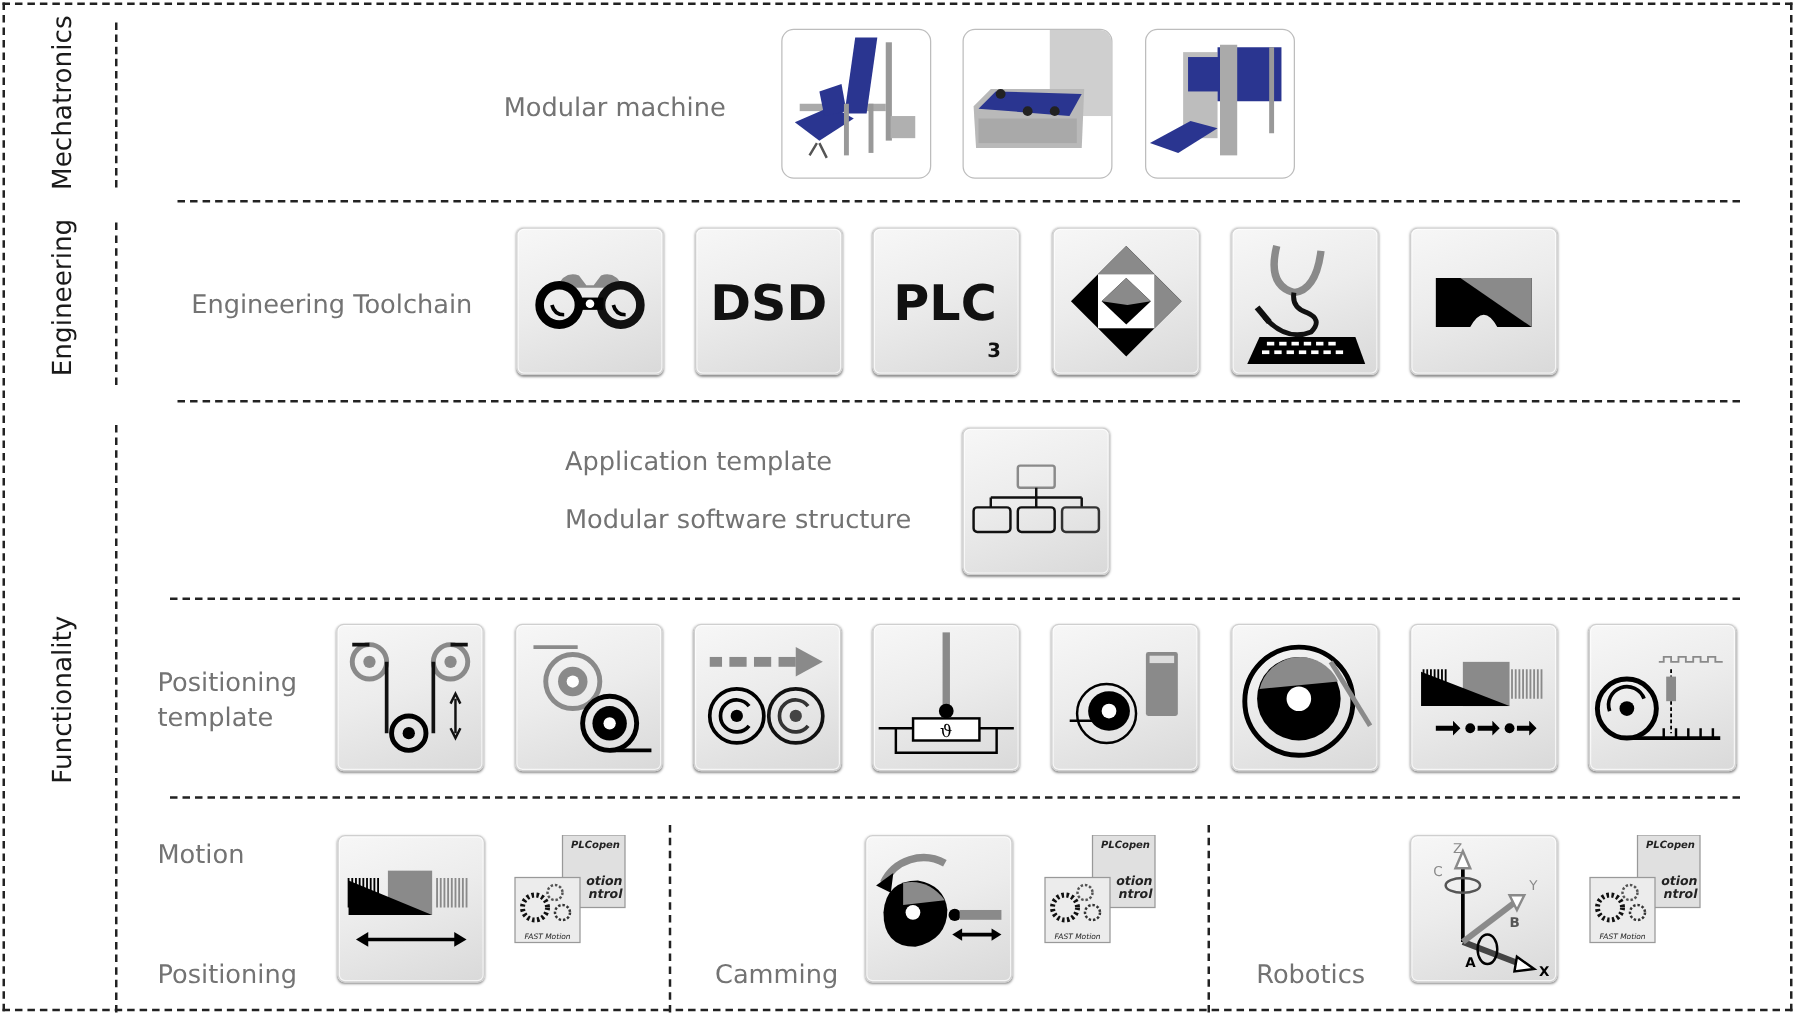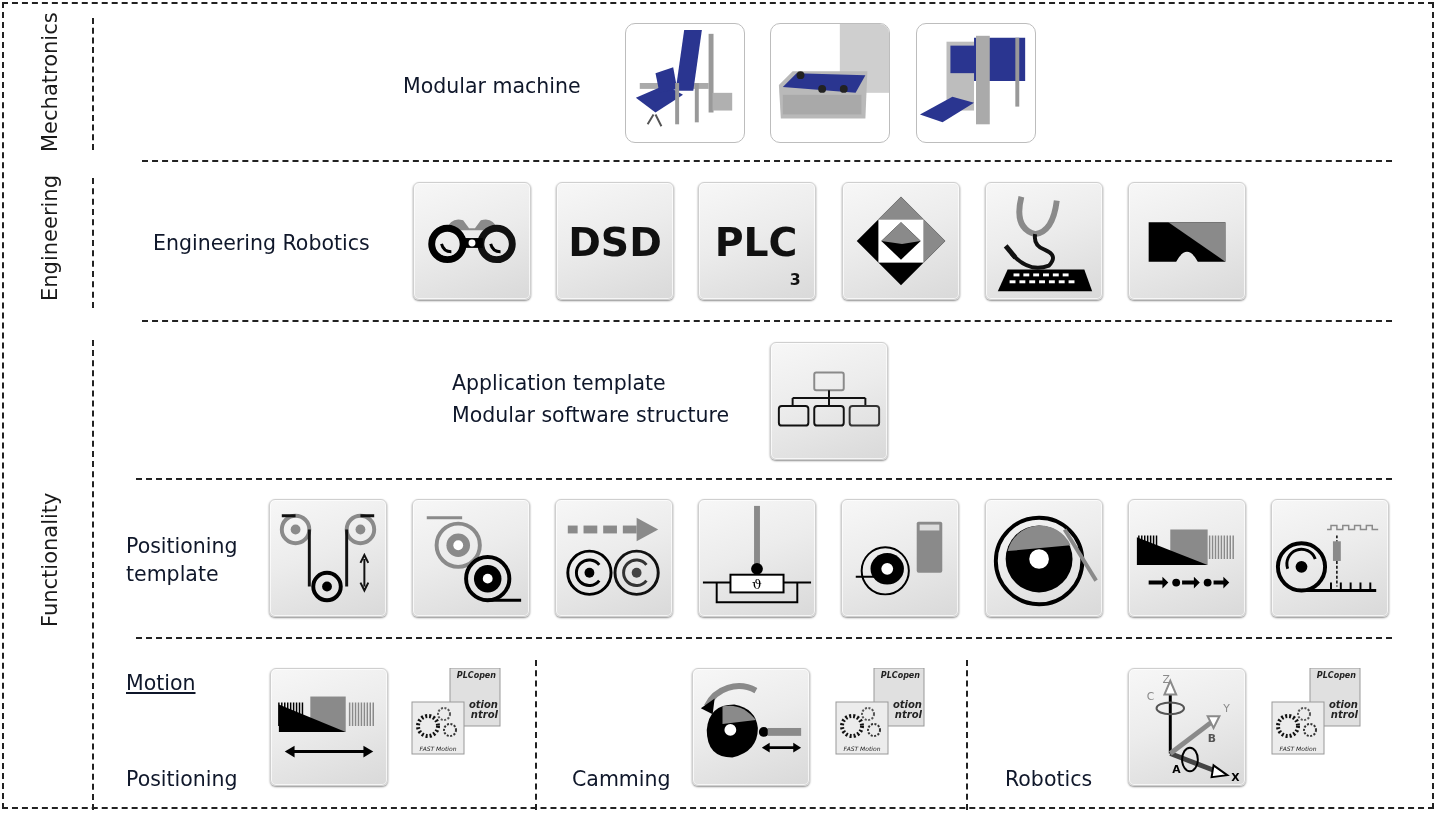--- a/index.html
+++ b/index.html
@@ -1,21 +1,21 @@
 <!DOCTYPE html>
 <html><head>
 <meta charset="utf-8">
 <style>
   html,body{margin:0;padding:0;background:#fff;}
   body{width:1440px;height:814px;position:relative;overflow:hidden;font-family:"DejaVu Sans","Liberation Sans",sans-serif;color:#1a1a1a;}
   .frame{position:absolute;left:2px;top:2px;width:1432px;height:807px;border:2px dashed #222;box-sizing:border-box;}
   .vline{position:absolute;border-left:2px dashed #222;width:0;}
   .hline{position:absolute;border-top:2px dashed #222;height:0;}
   .vlabel{position:absolute;transform:rotate(-90deg);transform-origin:left top;font-size:21px;white-space:nowrap;color:#1a1a1a;}
-  .label{position:absolute;font-size:20.5px;line-height:28px;white-space:nowrap;color:#0f172a;}
+  .label{position:absolute;font-size:20.5px;line-height:28px;white-space:nowrap;color:#737373;}
   .tile{position:absolute;width:118px;height:118px;border-radius:6px;box-sizing:border-box;
         background:linear-gradient(160deg,#f7f7f7 0%,#ececec 45%,#d9d9d9 100%);
         border:1px solid #cfcfcf;box-shadow:0 1px 2px rgba(0,0,0,.45), inset 0 0 0 1px rgba(255,255,255,.7);overflow:hidden;text-align:center;}
   .tile svg{position:absolute;left:0;top:0;width:100%;height:100%;}
   .photo{position:absolute;width:120px;height:120px;border-radius:10px;border:1px solid #bdbdbd;background:#fff;box-sizing:border-box;overflow:hidden;}
   .photo svg{width:100%;height:100%;}
   .badge{position:absolute;font-style:italic;}
   .badge svg{width:100%;height:100%;}
 </style>
 </head>
@@ -72,21 +72,21 @@
     <rect x="30" y="18" width="28" height="70" fill="#bdbdbd"></rect>
     <path d="M58 14 L110 14 L110 58 L58 58 Z" fill="#2a3590"></path>
     <rect x="60" y="12" width="14" height="90" fill="#aaa"></rect>
     <rect x="34" y="22" width="26" height="28" fill="#2a3590"></rect>
     <path d="M3 92 L36 74 L58 80 L26 100 Z" fill="#2a3590"></path>
     <rect x="100" y="14" width="4" height="70" fill="#999"></rect>
   </g>
     </svg>
 </div>
 
-<div class="label" style="left:153px;top:229px;">Engineering Robotics</div>
+<div class="label" style="left:153px;top:229px;">Engineering Toolchain</div>
 
 <div class="tile" style="left:413px;top:182px;">
   <svg viewBox="0 0 118 118">
     <path d="M32 48 Q38 34 50 38 L56 46 L62 46 L68 38 Q80 34 86 48 Z" fill="#8a8a8a"></path>
     <circle cx="34" cy="62" r="16" fill="none" stroke="#000" stroke-width="7"></circle>
     <circle cx="84" cy="62" r="16" fill="none" stroke="#111" stroke-width="7"></circle>
     <rect x="48" y="56" width="22" height="10" fill="#000"></rect>
     <circle cx="59" cy="61" r="3.5" fill="#fff"></circle>
     <path d="M28 62 Q30 70 38 70" stroke="#000" stroke-width="3" fill="none"></path>
     <path d="M78 62 Q80 70 88 70" stroke="#000" stroke-width="3" fill="none"></path>
@@ -136,21 +136,21 @@
       </g>
   </svg>
 </div>
 <div class="tile" style="left:1128px;top:182px;">
   <svg viewBox="0 0 118 118">
     <path d="M20 40 L98 40 L98 80 L70 80 Q59 60 48 80 L20 80 Z" fill="#000"></path>
     <path d="M40 40 L98 40 L98 80 Z" fill="#8a8a8a"></path>
   </svg>
 </div>
 
-<div class="label" style="left:452px;top:369px;">Application template</div>
+<div class="label" style="left:452px;top:355px;">Application template</div>
 <div class="label" style="left:452px;top:401px;">Modular software structure</div>
 <div class="tile" style="left:770px;top:342px;">
   <svg viewBox="0 0 118 118">
     <rect x="44" y="30" width="30" height="18" rx="2" fill="none" stroke="#8a8a8a" stroke-width="2"></rect>
     <path d="M59 48 L59 56 M22 56 L96 56 M22 56 L22 64 M59 56 L59 64 M96 56 L96 64" stroke="#111" stroke-width="2"></path>
     <rect x="8" y="64" width="30" height="20" rx="3" fill="none" stroke="#111" stroke-width="2"></rect>
     <rect x="44" y="64" width="30" height="20" rx="3" fill="none" stroke="#111" stroke-width="2"></rect>
     <rect x="80" y="64" width="30" height="20" rx="3" fill="none" stroke="#333" stroke-width="2"></rect>
   </svg>
 </div>
@@ -253,21 +253,21 @@
     <circle cx="30" cy="68" r="24" fill="none" stroke="#000" stroke-width="4"></circle>
     <path d="M16 70 A14 14 0 0 1 44 60" fill="none" stroke="#000" stroke-width="3"></path>
     <circle cx="30" cy="68" r="6" fill="#000"></circle>
     <rect x="62" y="42" width="8" height="20" fill="#8a8a8a"></rect>
     <path d="M66 36 L66 42 M66 62 L66 88" stroke="#000" stroke-width="1.5" stroke-dasharray="3 2"></path>
     <path d="M30 92 L106 92" stroke="#000" stroke-width="3"></path>
     <path d="M60 84 L60 92 M70 84 L70 92 M80 84 L80 92 M90 84 L90 92 M100 84 L100 92" stroke="#000" stroke-width="2"></path>
   </svg>
 </div>
 
-<div class="label" style="left:126px;top:669px;text-decoration:underline;">Motion</div>
+<div class="label" style="left:126px;top:669px;">Motion</div>
 <div class="label" style="left:126px;top:765px;">Positioning</div>
 <div class="label" style="left:572px;top:765px;">Camming</div>
 <div class="label" style="left:1005px;top:765px;text-align:center;">Robotics</div>
 
 <div class="tile" style="left:270px;top:668px;">
   <svg viewBox="0 0 118 118">
     <g stroke="#000" stroke-width="1.5">
         <path d="M8 34 L8 58 M11 34 L11 58 M14 34 L14 58 M17 34 L17 58 M20 34 L20 58 M23 34 L23 58 M26 34 L26 58 M29 34 L29 58 M32 34 L32 58"></path>
       </g>
     <g stroke="#8a8a8a" stroke-width="1.5">

